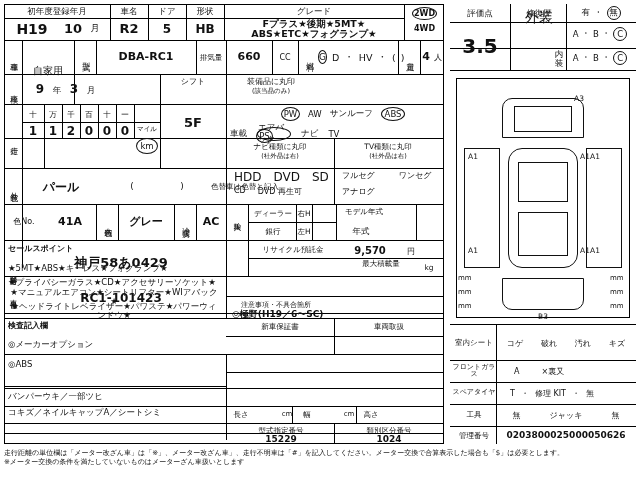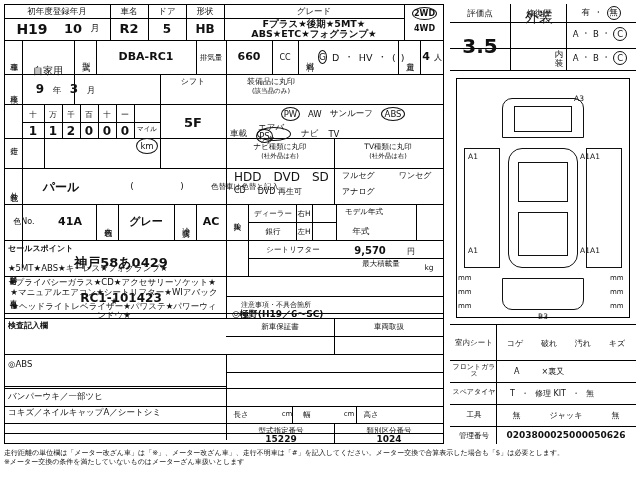--- a/index.html
+++ b/index.html
@@ -223,21 +223,21 @@
   <div class="lbl vert" style="left:228px; top:208px; width:18px; height:28px; font-size:7.5px;">輪入ル</div>
   <div class="hl" style="left:248px; top:222px; width:88px;"></div>
   <div class="vl" style="left:296px; top:204px; height:36px;"></div>
   <div class="lbl" style="left:250px; top:208px; width:46px; height:12px; font-size:7.5px;">ディーラー</div>
   <div class="lbl" style="left:296px; top:208px; width:16px; height:12px; font-size:7.5px;">右H</div>
   <div class="lbl" style="left:250px; top:226px; width:46px; height:12px; font-size:7.5px;">銀行</div>
   <div class="lbl" style="left:296px; top:226px; width:16px; height:12px; font-size:7.5px;">左H</div>
 
   <div class="lbl" style="left:312px; top:206px; width:104px; height:12px; font-size:7.5px;">モデル年式</div>
   <div class="lbl" style="left:336px; top:224px; width:50px; height:14px; font-size:8.5px;">年式</div>
-  <div class="lbl" style="left:250px; top:244px; width:86px; height:12px; font-size:7.5px;">シートリフター</div>
+  <div class="lbl" style="left:250px; top:244px; width:86px; height:12px; font-size:7.5px;">リサイクル預託金</div>
   <div class="lbl" style="left:340px; top:244px; width:60px; height:14px; font-size:10px; font-weight:bold;">9,570</div>
   <div class="lbl" style="left:404px; top:246px; width:14px; height:12px; font-size:8px;">円</div>
   <div class="lbl" style="left:346px; top:258px; width:70px; height:12px; font-size:7.5px;">最大積載量</div>
   <div class="lbl" style="left:420px; top:262px; width:18px; height:12px; font-size:7.5px;">kg</div>
   <div class="hl" style="left:248px; top:240px; width:196px;"></div>
   <div class="hl" style="left:248px; top:258px; width:196px;"></div>
   <div class="vl" style="left:248px; top:240px; height:36px;"></div>
 
   <div class="lbl vert" style="left:4px; top:246px; width:18px; height:50px; font-size:7.5px;">登録番号</div>
   <div class="lbl" style="left:26px; top:252px; width:190px; height:22px; font-size:13px; font-weight:bold;">神戸58あ0429</div>
@@ -256,20 +256,21 @@
   <div class="hl" style="left:226px; top:372px; width:218px;"></div>
   <div class="vl" style="left:226px; top:354px; height:52px;"></div>
 
   <div class="lbl l" style="left:8px; top:243px; width:120px; height:12px; font-size:8px; font-weight:bold;">セールスポイント</div>
   <div class="lbl l" style="left:8px; top:262px; width:212px; height:13px; font-size:8.5px;">★5MT★ABS★キーレス★フォグランプ★</div>
   <div class="lbl l" style="left:8px; top:276px; width:212px; height:13px; font-size:8.5px;">★プライバシーガラス★CD★アクセサリーソケット★</div>
   <div class="lbl l" style="left:8px; top:290px; width:212px; height:13px; font-size:8.5px;">★マニュアルエアコン★シートリフター★WIアバック★</div>
   <div class="lbl l" style="left:8px; top:304px; width:212px; height:13px; font-size:8.5px;">★ヘッドライトレベライザー★パワステ★パワーウィンドウ★</div>
 
   <div class="lbl l" style="left:8px; top:320px; width:120px; height:12px; font-size:8px; font-weight:bold;">検査記入欄</div>
+  <div class="lbl l" style="left:8px; top:338px; width:200px; height:13px; font-size:8.5px;">◎メーカーオプション</div>
   <div class="lbl l" style="left:8px; top:358px; width:200px; height:13px; font-size:8.5px;">◎ABS</div>
   <div class="lbl l" style="left:8px; top:390px; width:220px; height:13px; font-size:8.5px;">バンパーウキ／一部ツヒ</div>
   <div class="lbl l" style="left:8px; top:406px; width:220px; height:13px; font-size:8.5px;text-align:right;">コキズ／ネイルキャップA／シートシミ</div>
   <div class="hl" style="left:4px; top:386px; width:222px;"></div>
 
   <div class="lbl" style="left:228px; top:408px; width:26px; height:14px; font-size:7.5px;">長さ</div>
   <div class="lbl" style="left:278px; top:408px; width:18px; height:14px; font-size:7px;">cm</div>
   <div class="lbl" style="left:296px; top:408px; width:22px; height:14px; font-size:7.5px;">幅</div>
   <div class="lbl" style="left:340px; top:408px; width:18px; height:14px; font-size:7px;">cm</div>
   <div class="lbl" style="left:358px; top:408px; width:26px; height:14px; font-size:7.5px;">高さ</div>

